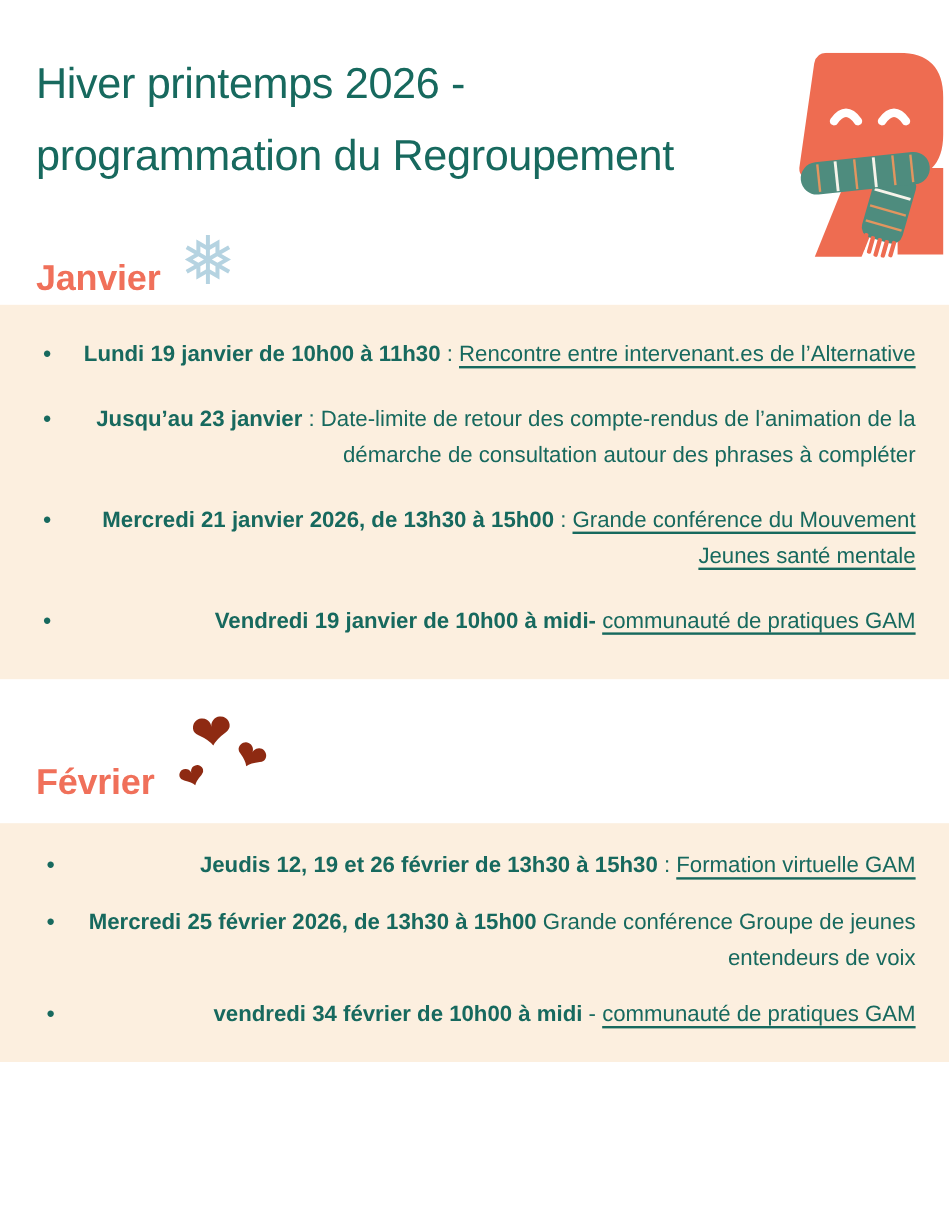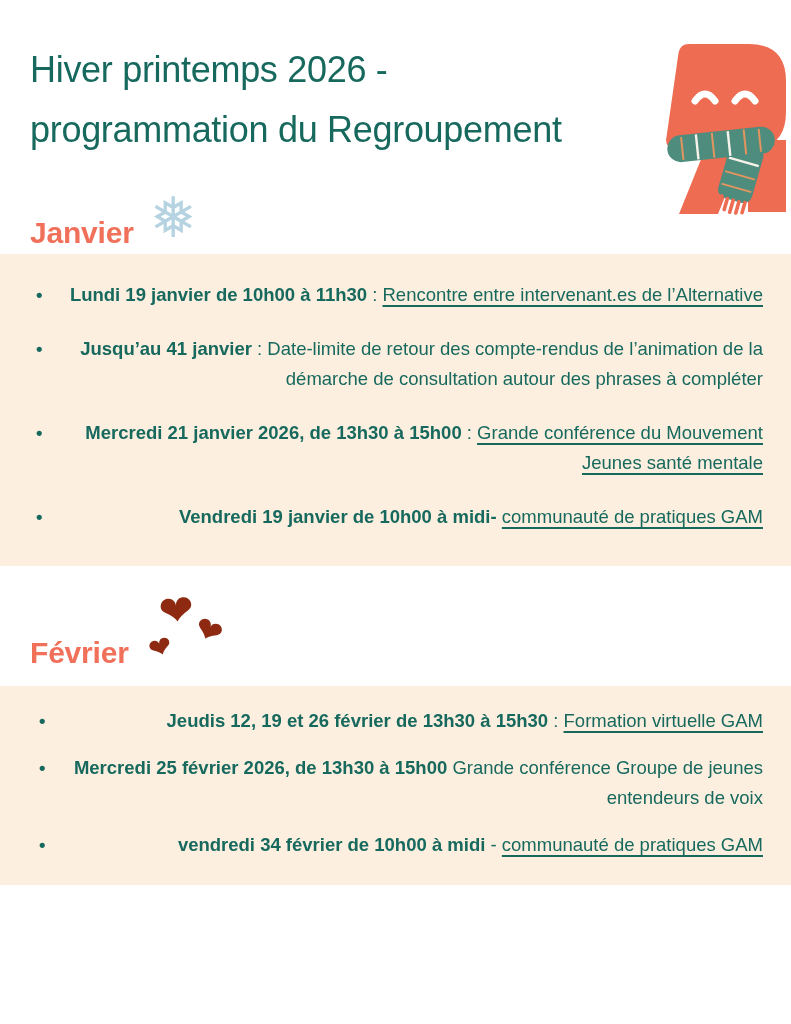--- a/index.html
+++ b/index.html
@@ -112,21 +112,21 @@
 </div>
 
 <div class="section-row janvier">
   <h2 class="month-heading">Janvier</h2>
   <span class="snowflake">❅</span>
 </div>
 
 <section class="panel janvier-panel">
   <ul class="event-list">
     <li class="event"><strong>Lundi 19 janvier de 10h00 à 11h30</strong><span class="plain"> : </span><a class="link">Rencontre entre intervenant.es de l’Alternative</a></li>
-    <li class="event"><strong>Jusqu’au 41 janvier</strong><span class="plain"> : </span><span class="plain">Date-limite de retour des compte-rendus de l’animation de la démarche de consultation autour des phrases à compléter</span></li>
+    <li class="event"><strong>Jusqu’au 23 janvier</strong><span class="plain"> : </span><span class="plain">Date-limite de retour des compte-rendus de l’animation de la démarche de consultation autour des phrases à compléter</span></li>
     <li class="event"><strong>Mercredi 21 janvier 2026, de 13h30 à 15h00</strong><span class="plain"> : </span><a class="link">Grande conférence du Mouvement Jeunes santé mentale</a></li>
     <li class="event"><strong>Vendredi 19 janvier de 10h00 à midi-</strong><span class="plain"> </span><a class="link">communauté de pratiques GAM</a></li>
   </ul>
 </section>
 
 <div class="section-row fevrier">
   <h2 class="month-heading">Février</h2>
   <span class="hearts">
     <span class="heart heart-big">❤</span>
     <span class="heart heart-med">❤</span>

